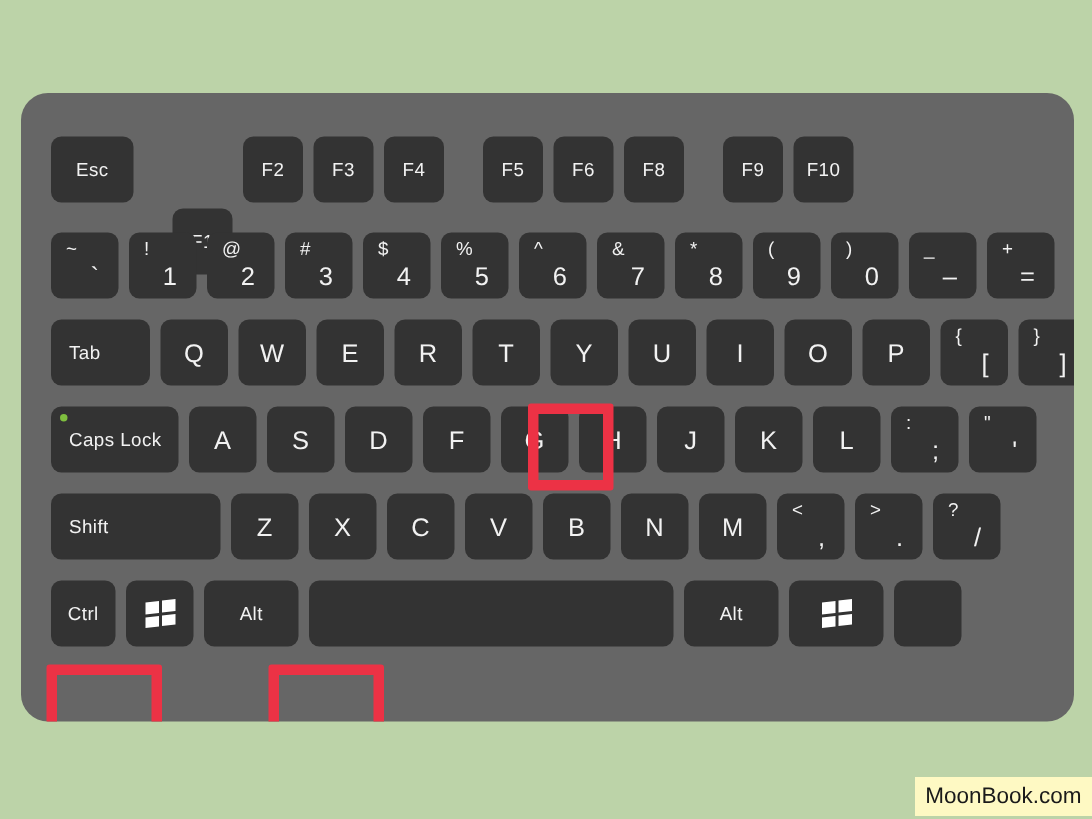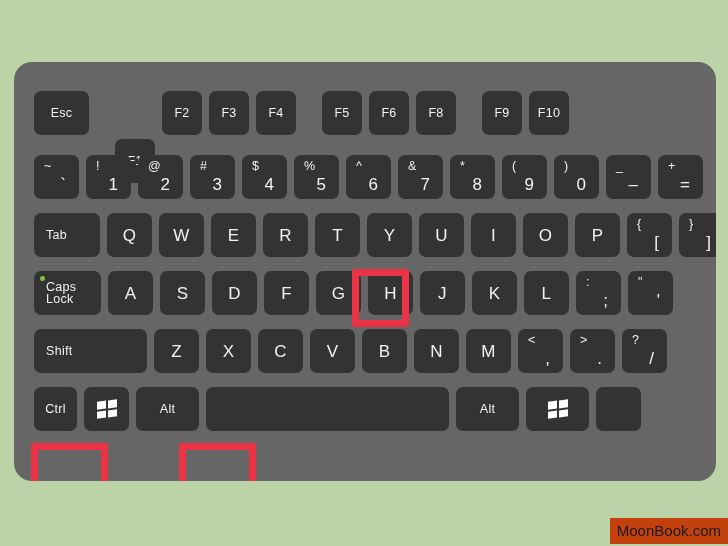--- a/index.html
+++ b/index.html
@@ -116,21 +116,21 @@
     border-radius: 2px;
     pointer-events: none;
     z-index: 20;
   }
 
   
   #watermark {
     position: absolute;
     right: 0;
     bottom: 2px;
-    background: #c2410c;
+    background: #fef9c3;
     color: #1a1a1a;
     font-size: 15px;
     line-height: 1;
     padding: 5px 7px 6px 7px;
     white-space: nowrap;
   }
 </style>
 </head>
 <body>
 
@@ -261,21 +261,21 @@
       <div class="key dual" style="width: 45px;">
         <span class="top">{</span>
         <span class="bot">[</span>
       </div>
       <div class="key dual" style="width: 45px;">
         <span class="top">}</span>
         <span class="bot">]</span>
       </div>
     </div>
     <div class="krow" style="top: 209px; left: 20px;">
-      <div class="key word lalign" style="width: 67px;">
+      <div class="key word lalign" style="width: 85px;">
         <span class="led" style="background: rgb(127, 191, 63);"></span>
         <span class="lbl">Caps Lock</span>
       </div>
       <div class="key" style="width: 45px;">
         <span class="lbl">A</span>
       </div>
       <div class="key" style="width: 45px;">
         <span class="lbl">S</span>
       </div>
       <div class="key" style="width: 45px;">

